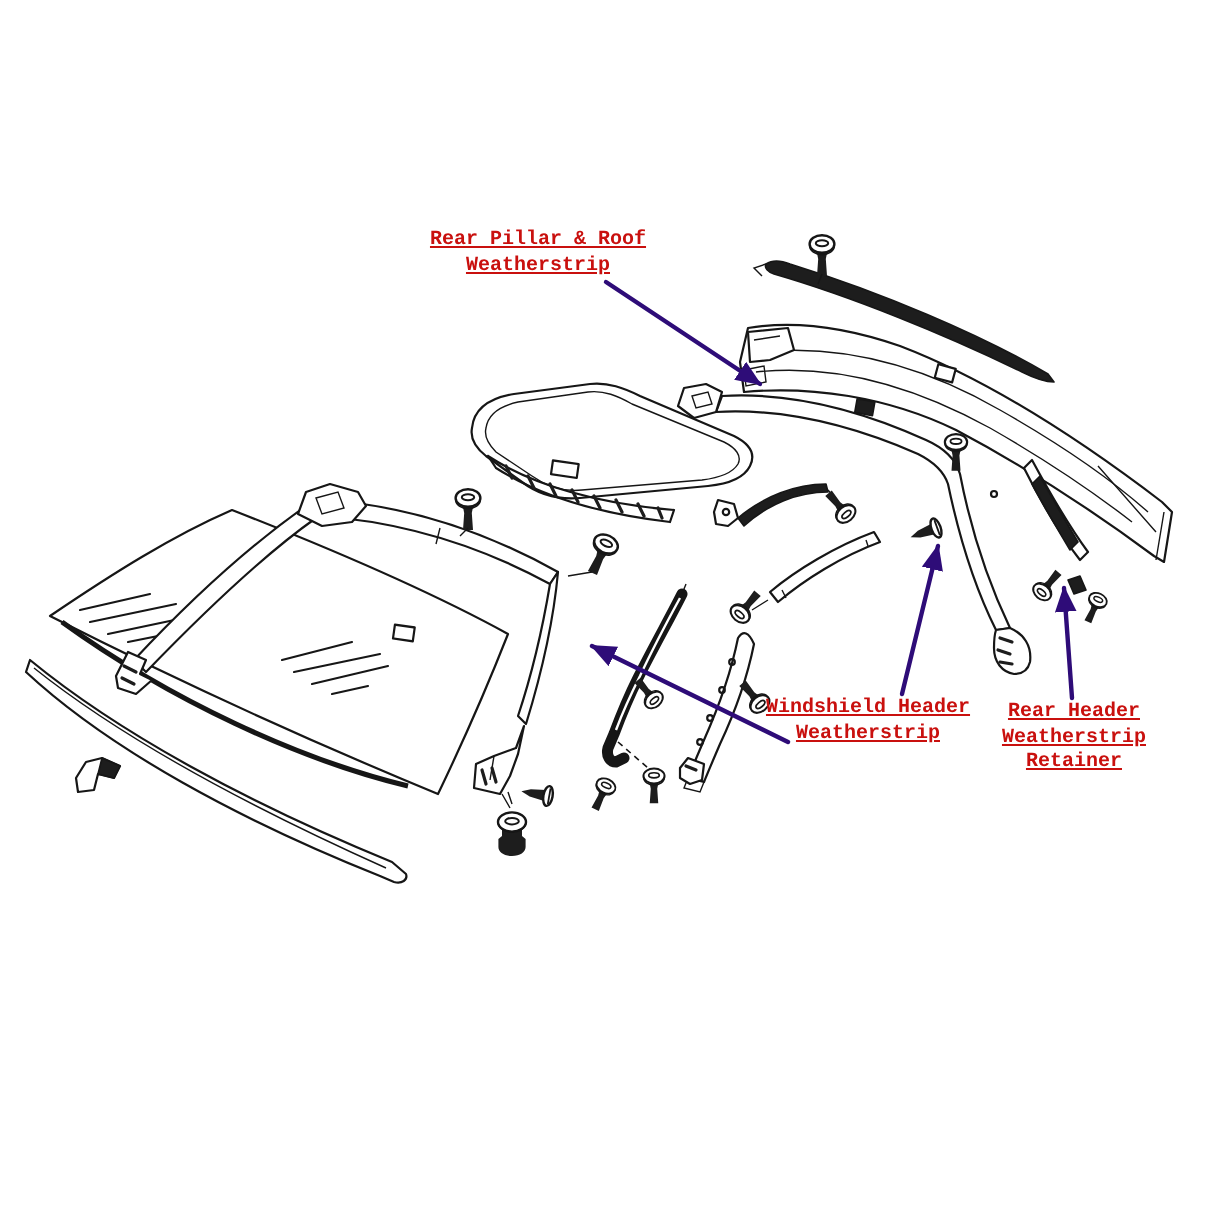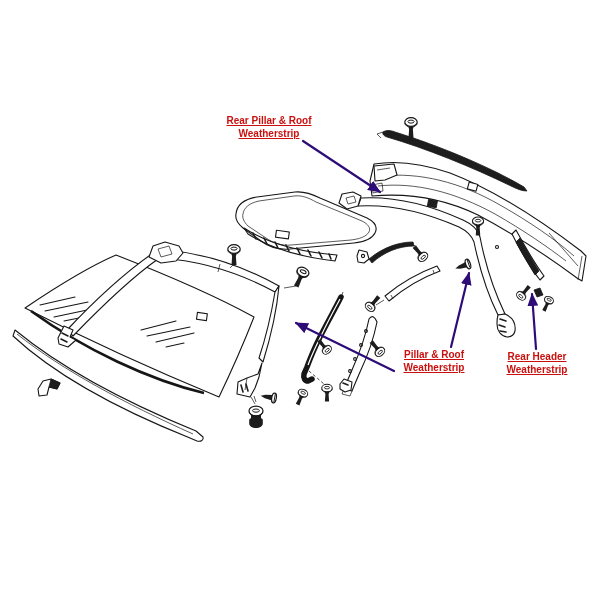--- a/index.html
+++ b/index.html
@@ -1,17 +1,17 @@
 <!DOCTYPE html>
 <html><head>
 <meta charset="utf-8">
 <style>
   html,body{margin:0;padding:0;background:#ffffff;}
   body{width:610px;height:610px;overflow:hidden;}
-  .stage{position:relative;width:610px;height:610px;background:#fff;font-family:Liberation Sans, sans-serif;}
+  .stage{position:relative;width:610px;height:610px;background:#fff;font-family:Liberation Mono, monospace;}
   .stage svg{position:absolute;left:0;top:0;}
   .ln{stroke:#161616;stroke-width:1.1;fill:none;stroke-linecap:round;stroke-linejoin:round;}
   .lnthin{stroke:#161616;stroke-width:0.7;fill:none;}
   .band{stroke:#161616;stroke-width:1.1;fill:#ffffff;stroke-linejoin:round;}
   .dark{stroke:#161616;stroke-width:0.8;fill:#1d1d1d;stroke-linejoin:round;}
   .hatch{stroke:#1d1d1d;stroke-width:1.6;fill:none;stroke-linecap:round;}
   .dash{stroke:#161616;stroke-width:0.8;fill:none;stroke-dasharray:3 2.4;}
   .arrow{fill:none;stroke-width:2.2;stroke-linecap:round;}
   .label{position:absolute;color:#c9100e;font-weight:bold;font-size:10px;text-align:center;letter-spacing:0px;}
   .label span{display:block;text-decoration:underline;line-height:12.5px;white-space:nowrap;}
@@ -189,20 +189,21 @@
     <path class="arrow" d="M 451,347 L 469,273" marker-end="url(#ah)" stroke="#2e0c78"></path>
     <path class="arrow" d="M 536,349 L 532,294" marker-end="url(#ah)" stroke="#2e0c78"></path>
   </g>
 </svg>
 
 <div class="label" style="left:194px;top:115px;width:150px;line-height:13px;">
   <span>Rear Pillar &amp; Roof</span>
   <span>Weatherstrip</span>
 </div>
 <div class="label" style="left:359px;top:349px;width:150px;">
-  <span>Pillar &amp; Roof</span>
+  <span>Windshield Header</span>
   <span>Weatherstrip</span>
 </div>
 <div class="label" style="left:472px;top:351px;width:130px;">
   <span>Rear Header</span>
   <span>Weatherstrip</span>
+  <span>Retainer</span>
 </div>
 </div>
 
 </body></html>

